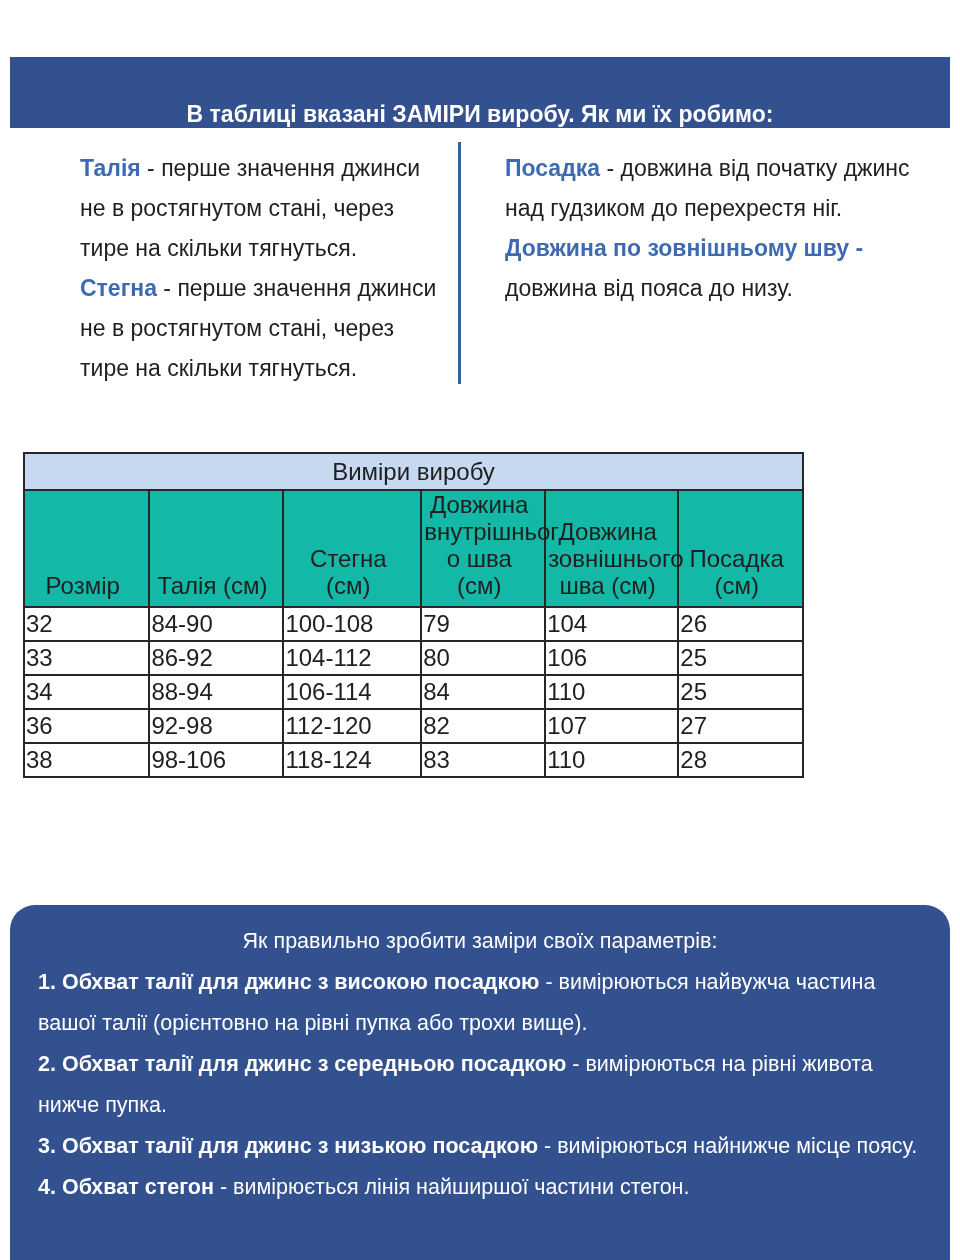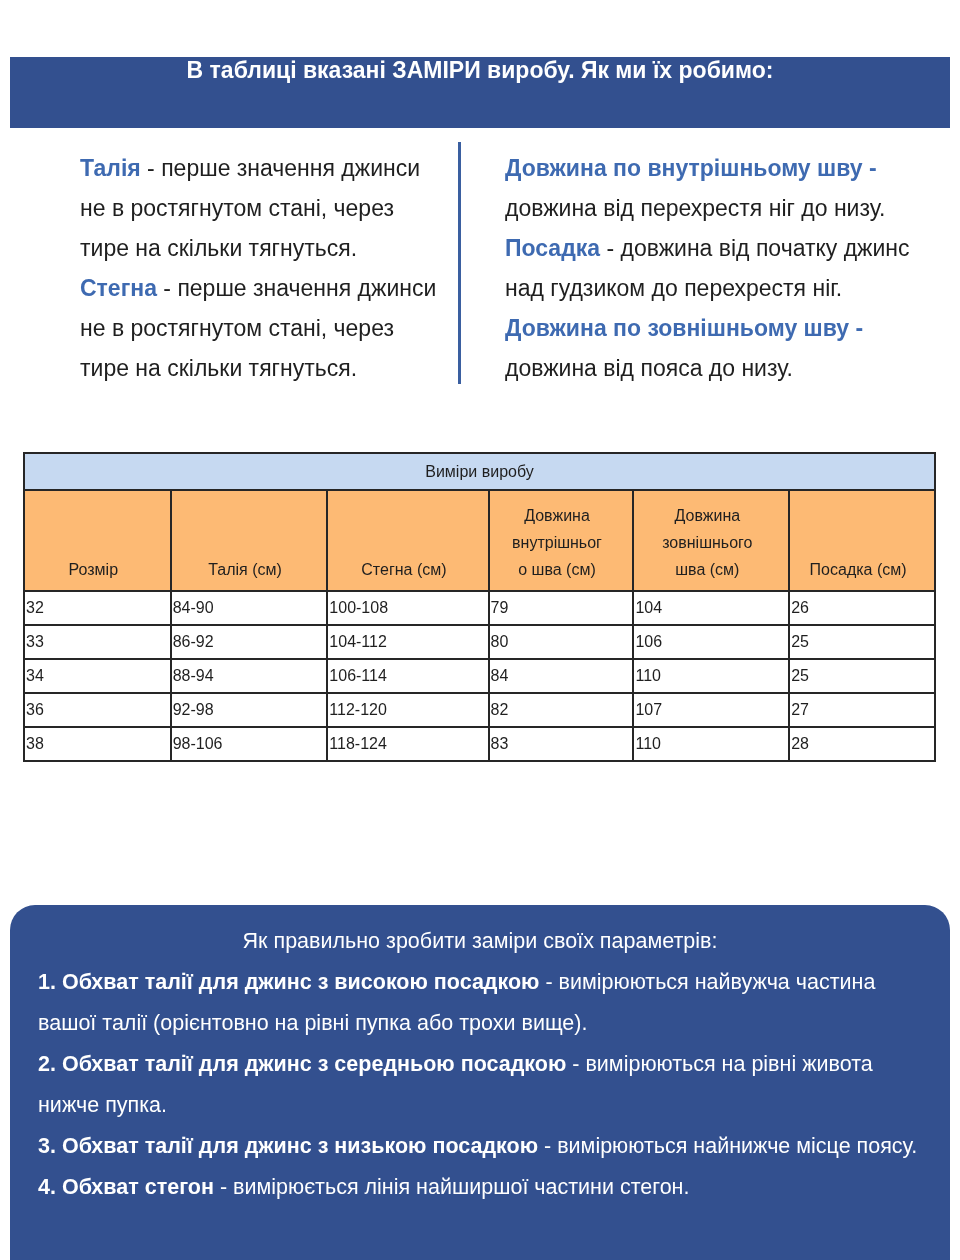--- a/index.html
+++ b/index.html
@@ -10,55 +10,55 @@
     position: relative;
     overflow: hidden;
   }
   .page { position: absolute; inset: 0; }
 
   
   .header-bar {
     position: absolute; left: 10px; top: 57px;
     width: 940px; height: 71px;
     background: #33508f;
-    display: flex; align-items: flex-start; justify-content: center;
+    display: flex; align-items: flex-end; justify-content: center;
   }
   .header-bar span {
     color: #ffffff; font-weight: bold; font-size: 23px;
   }
 
   
   .def-col p { margin: 0; font-size: 23px; line-height: 40px; color: #1f1f1f; }
   .def-left  { position: absolute; left: 80px;  top: 148px; width: 366px; }
   .def-right { position: absolute; left: 505px; top: 148px; width: 430px; }
   .term { color: #3e6ab1; font-weight: bold; }
   .v-divider {
     position: absolute; left: 458px; top: 142px;
     width: 3px; height: 242px; background: #3a5fa0;
   }
 
   
   table.size-table {
     position: absolute; left: 23px; top: 452px;
-    width: 913px;
+    width: 781px;
     border-collapse: collapse;
     table-layout: fixed;
-    font-size: 16px; color: #1f1f1f;
+    font-size: 24px; color: #1f1f1f;
   }
   table.size-table td, table.size-table th {
     border: 2px solid #262626;
   }
   .tbl-title {
     background: #c6d9f1;
     text-align: center;
     height: 33px;
     font-weight: normal;
   }
   tr.head-row th {
-    background: #fdba74;
+    background: #14b8a6;
     font-weight: normal;
     vertical-align: bottom;
     text-align: center;
     height: 92px;
     padding: 0 10px 7px 2px;
     white-space: pre-line;
     line-height: 27px;
   }
   tr.body-row td {
     background: #ffffff;
@@ -93,21 +93,20 @@
   </div>
 
   <div class="def-col def-left">
     <p><span class="term">Талія</span><span> - перше значення джинси не в ростягнутом стані, через тире на скільки тягнуться.</span></p>
     <p><span class="term">Стегна</span><span> - перше значення джинси не в ростягнутом стані, через тире на скільки тягнуться.</span></p>
   </div>
 
   <div class="v-divider"></div>
 
   <div class="def-col def-right">
-    <p><span class="term">Довжина по внутрішньому шву -</span><span> довжина від перехрестя ніг до низу.</span></p>
     <p><span class="term">Посадка</span><span> - довжина від початку джинс над гудзиком до перехрестя ніг.</span></p>
     <p><span class="term">Довжина по зовнішньому шву -</span><span> довжина від пояса до низу.</span></p>
   </div>
 
   <table class="size-table">
     <colgroup>
       <col style="width:16.1%">
         <col style="width:17.2%">
         <col style="width:17.7%">
       <col style="width:15.9%">

